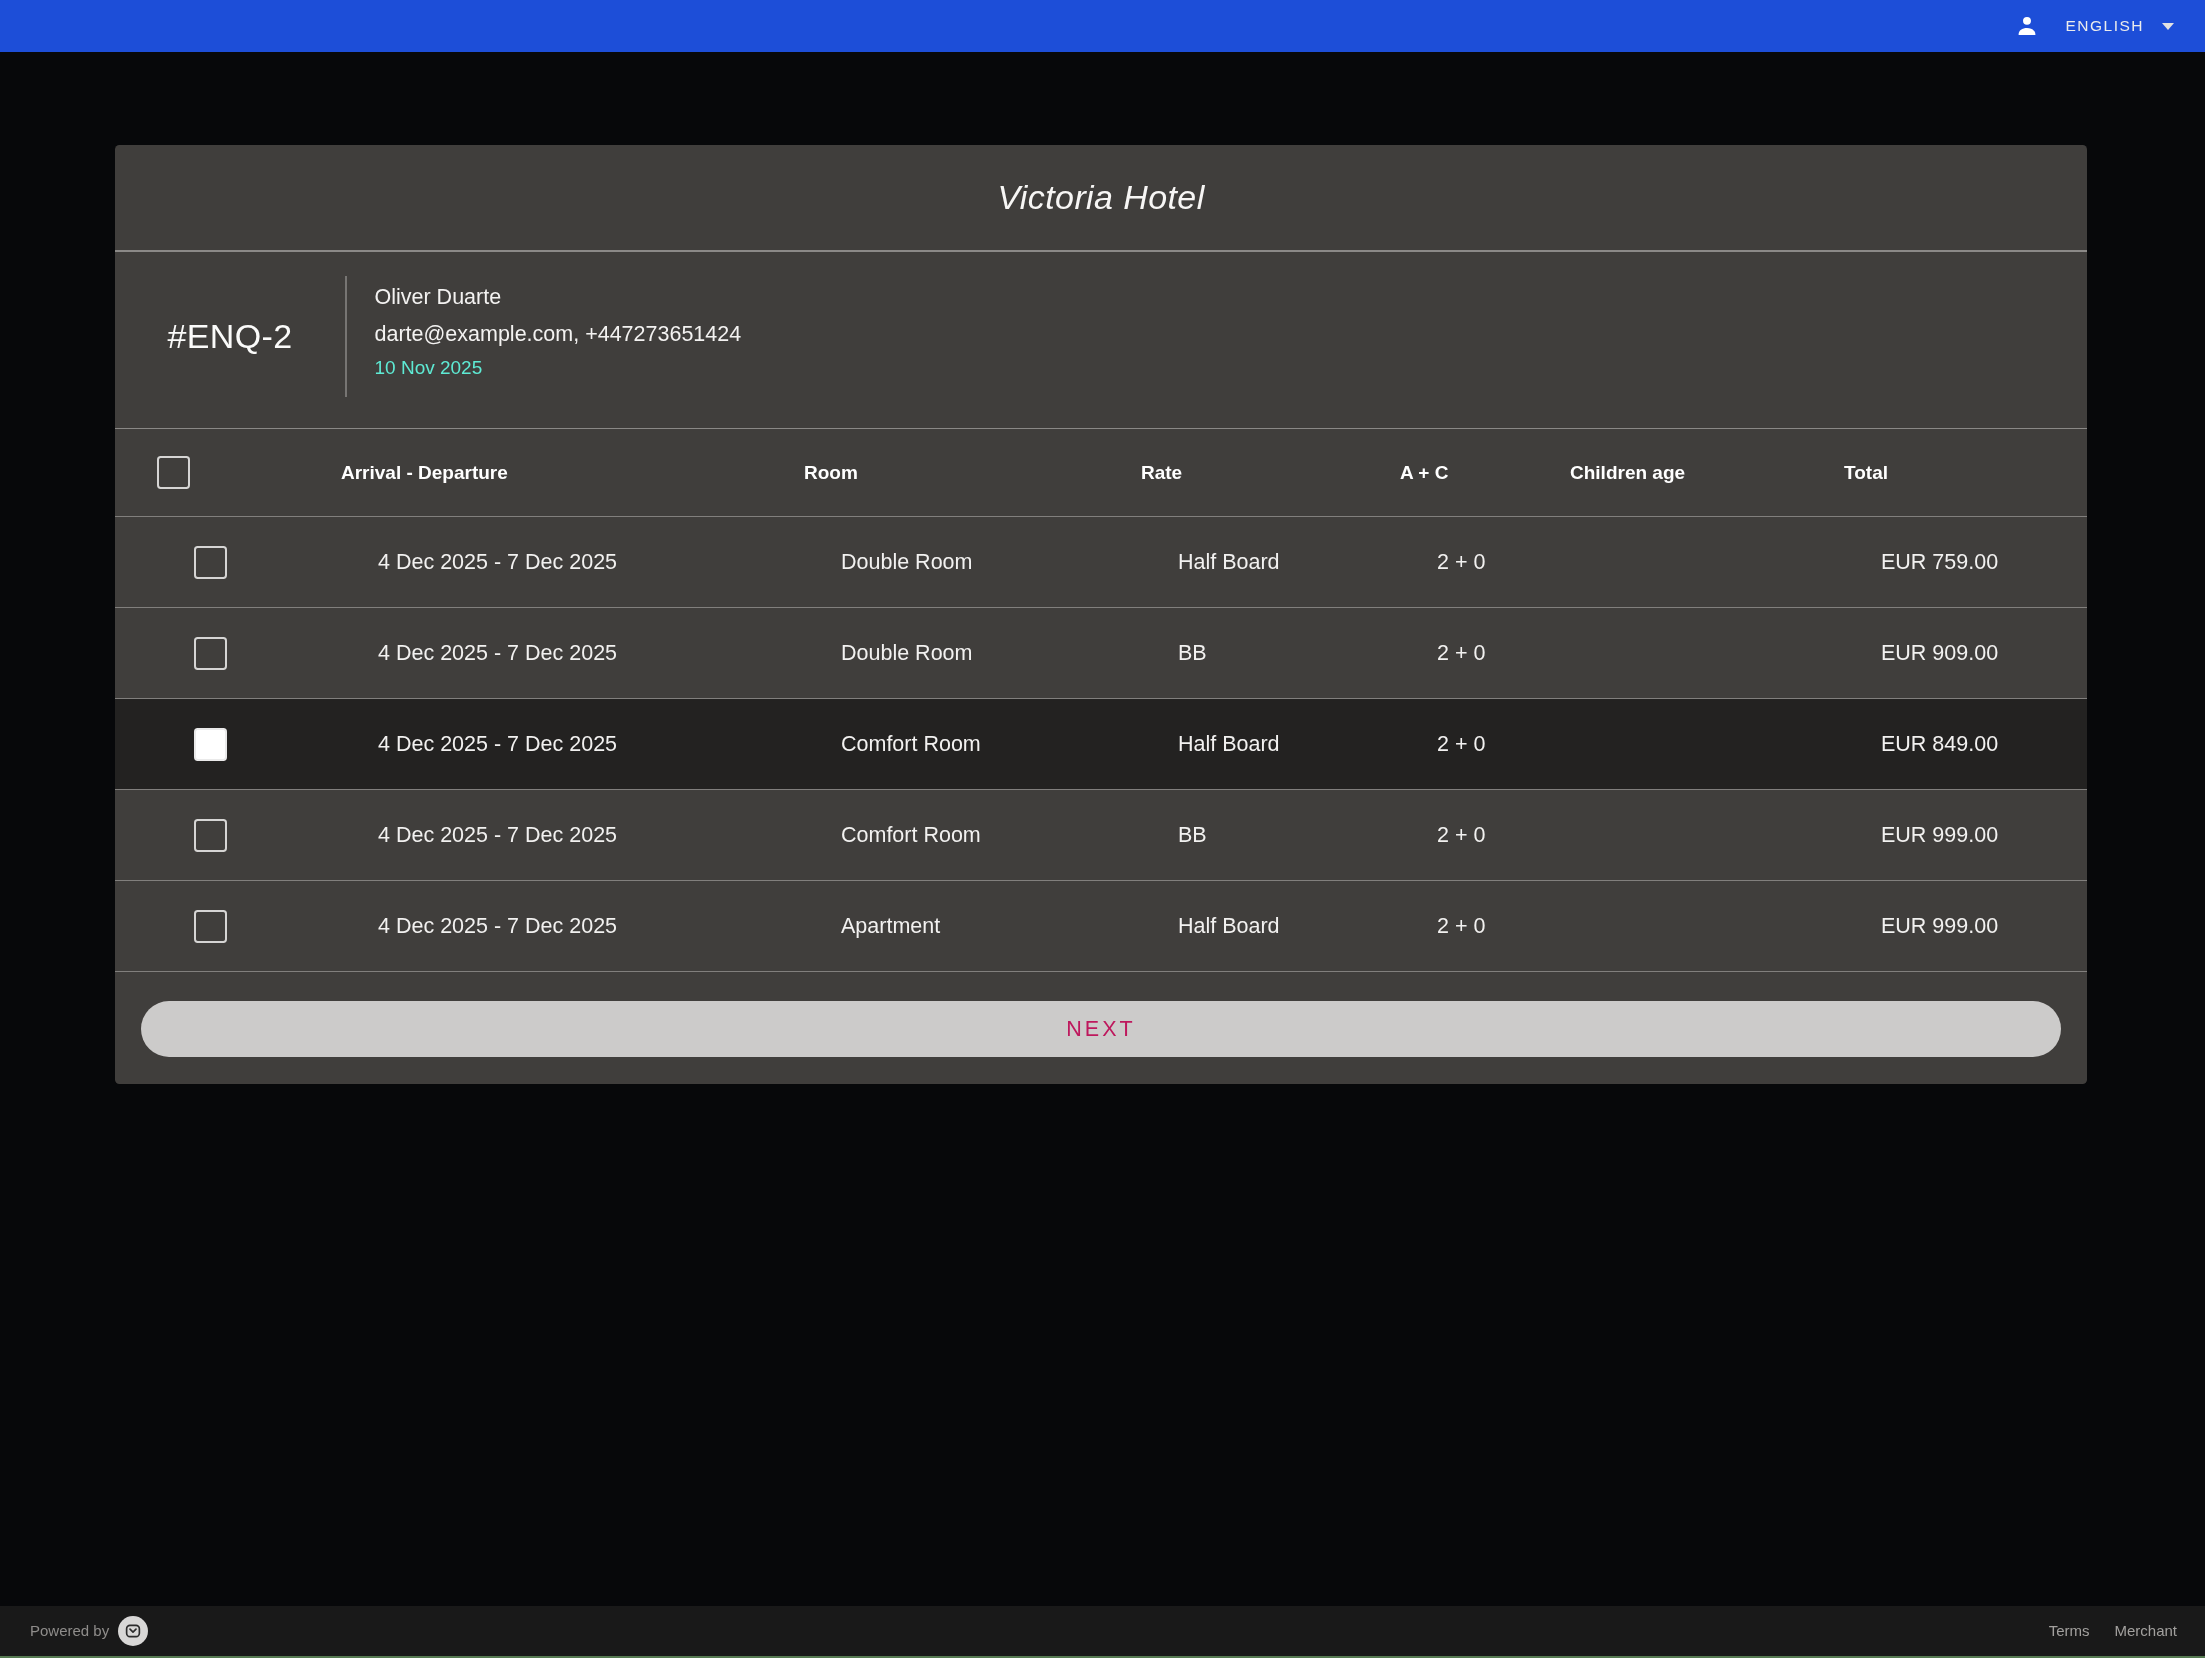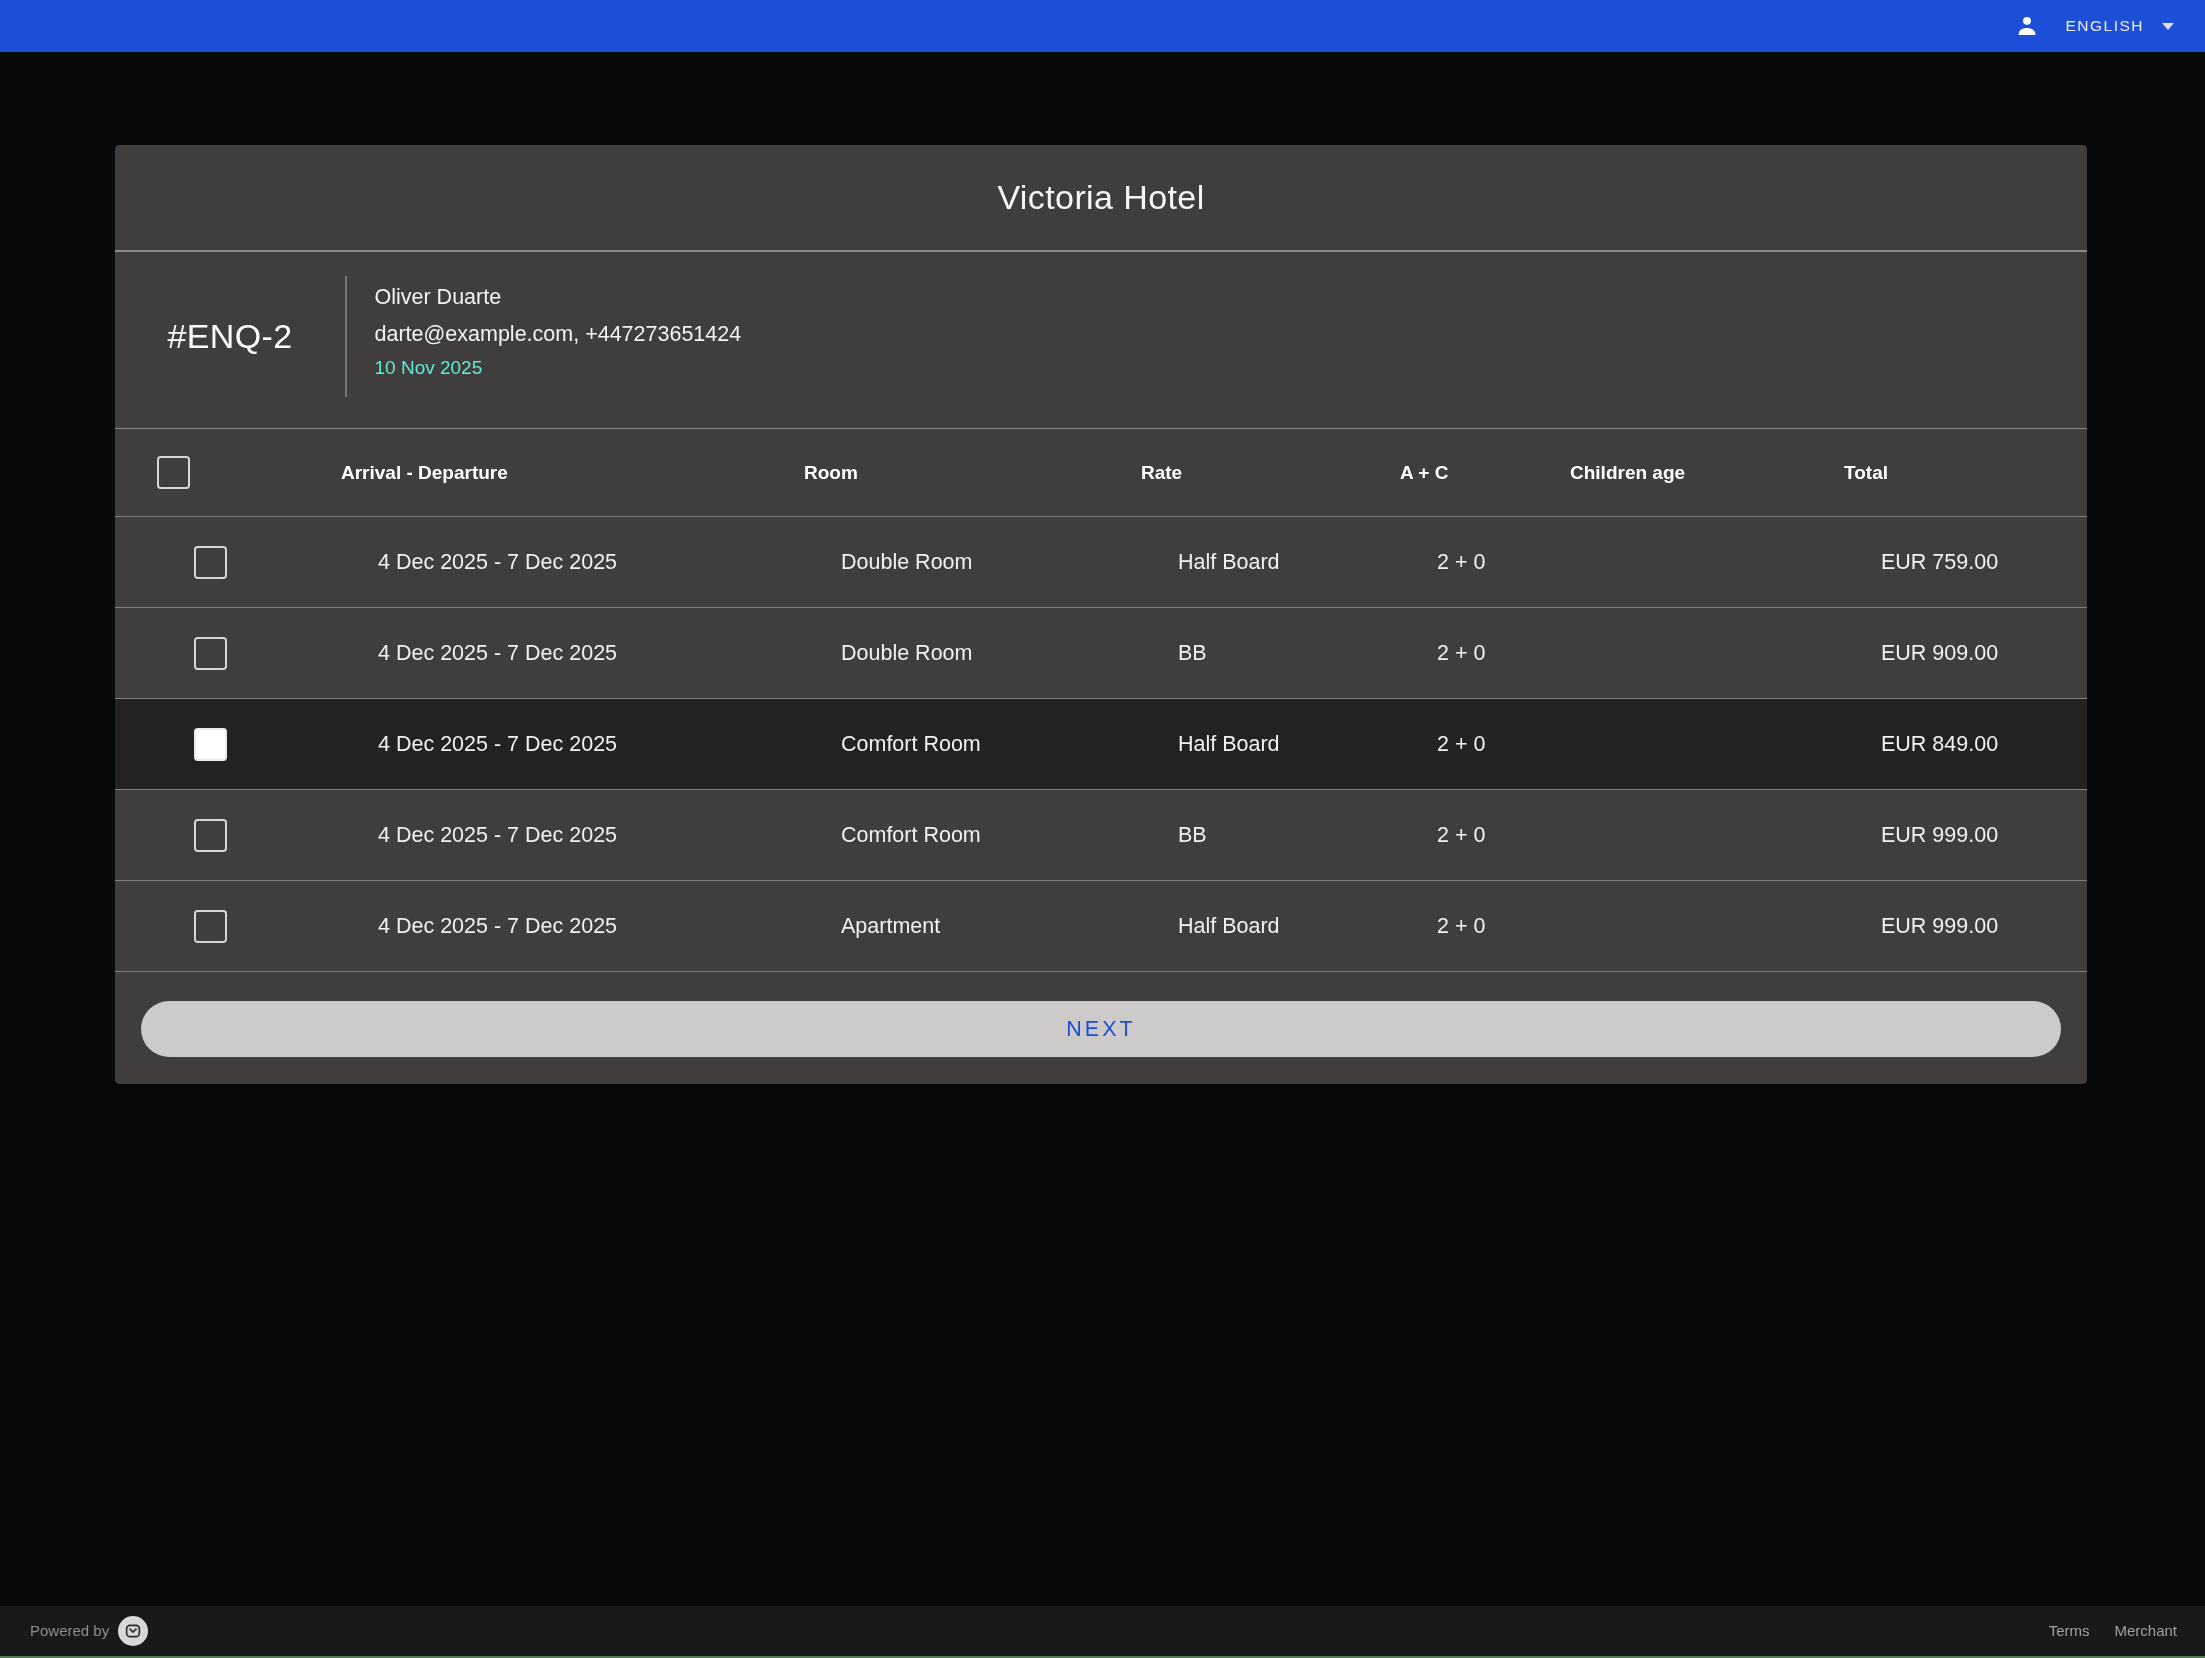--- a/index.html
+++ b/index.html
@@ -23,21 +23,21 @@
 
   
   .card{
     position:absolute;left:115px;top:145px;width:1972px;
     background:#403e3c;border-radius:4.4px;box-sizing:border-box;
   }
   .card-header{
     height:105px;display:flex;align-items:center;justify-content:center;
     border-bottom:2.2px solid #8b8987;
   }
-  .hotel-title{font-size:34px;color:#f7f6f5;letter-spacing:0.4px;}
+  .hotel-title{font-size:34px;color:#f7f6f5;letter-spacing:0.4px;font-style:italic;}
 
   
   .enquiry{display:flex;align-items:stretch;margin-top:24px;}
   .enq-id{
     width:230px;display:flex;align-items:center;justify-content:center;
     font-size:34px;font-weight:500;color:#fbfbfa;letter-spacing:0.4px;
   }
   .enq-divider{width:1.5px;background:#777573;}
   .enq-info{margin-left:28px;padding:9px 0 18px 0;}
   .guest-name{font-size:21.5px;color:#f3f2f1;margin-bottom:12px;}
@@ -63,21 +63,21 @@
   .checkbox{
     width:33px;height:33px;box-sizing:border-box;
     border:2.2px solid #d6d5d4;border-radius:3.7px;background:transparent;cursor:pointer;
   }
   .checkbox.checked{background:#ffffff;border-color:#eaeaea;}
 
   
   .next-btn{
     margin:29px 26px 27px 26px;height:56px;border-radius:28px;
     background:#cccbca;display:flex;align-items:center;justify-content:center;
-    font-size:21.5px;font-weight:500;letter-spacing:3px;color:#1d4ed8;cursor:pointer;
+    font-size:21.5px;font-weight:500;letter-spacing:3px;color:#be185d;cursor:pointer;
   }
 
   
   .footer{
     position:absolute;left:0;bottom:2.2px;width:2205px;height:50px;
     background:#191919;display:flex;align-items:center;justify-content:space-between;
     box-sizing:border-box;padding:0 28px 0 30px;
   }
   .powered{display:flex;align-items:center;}
   .powered-label{font-size:15px;color:#8f8d8b;margin-right:9px;}

